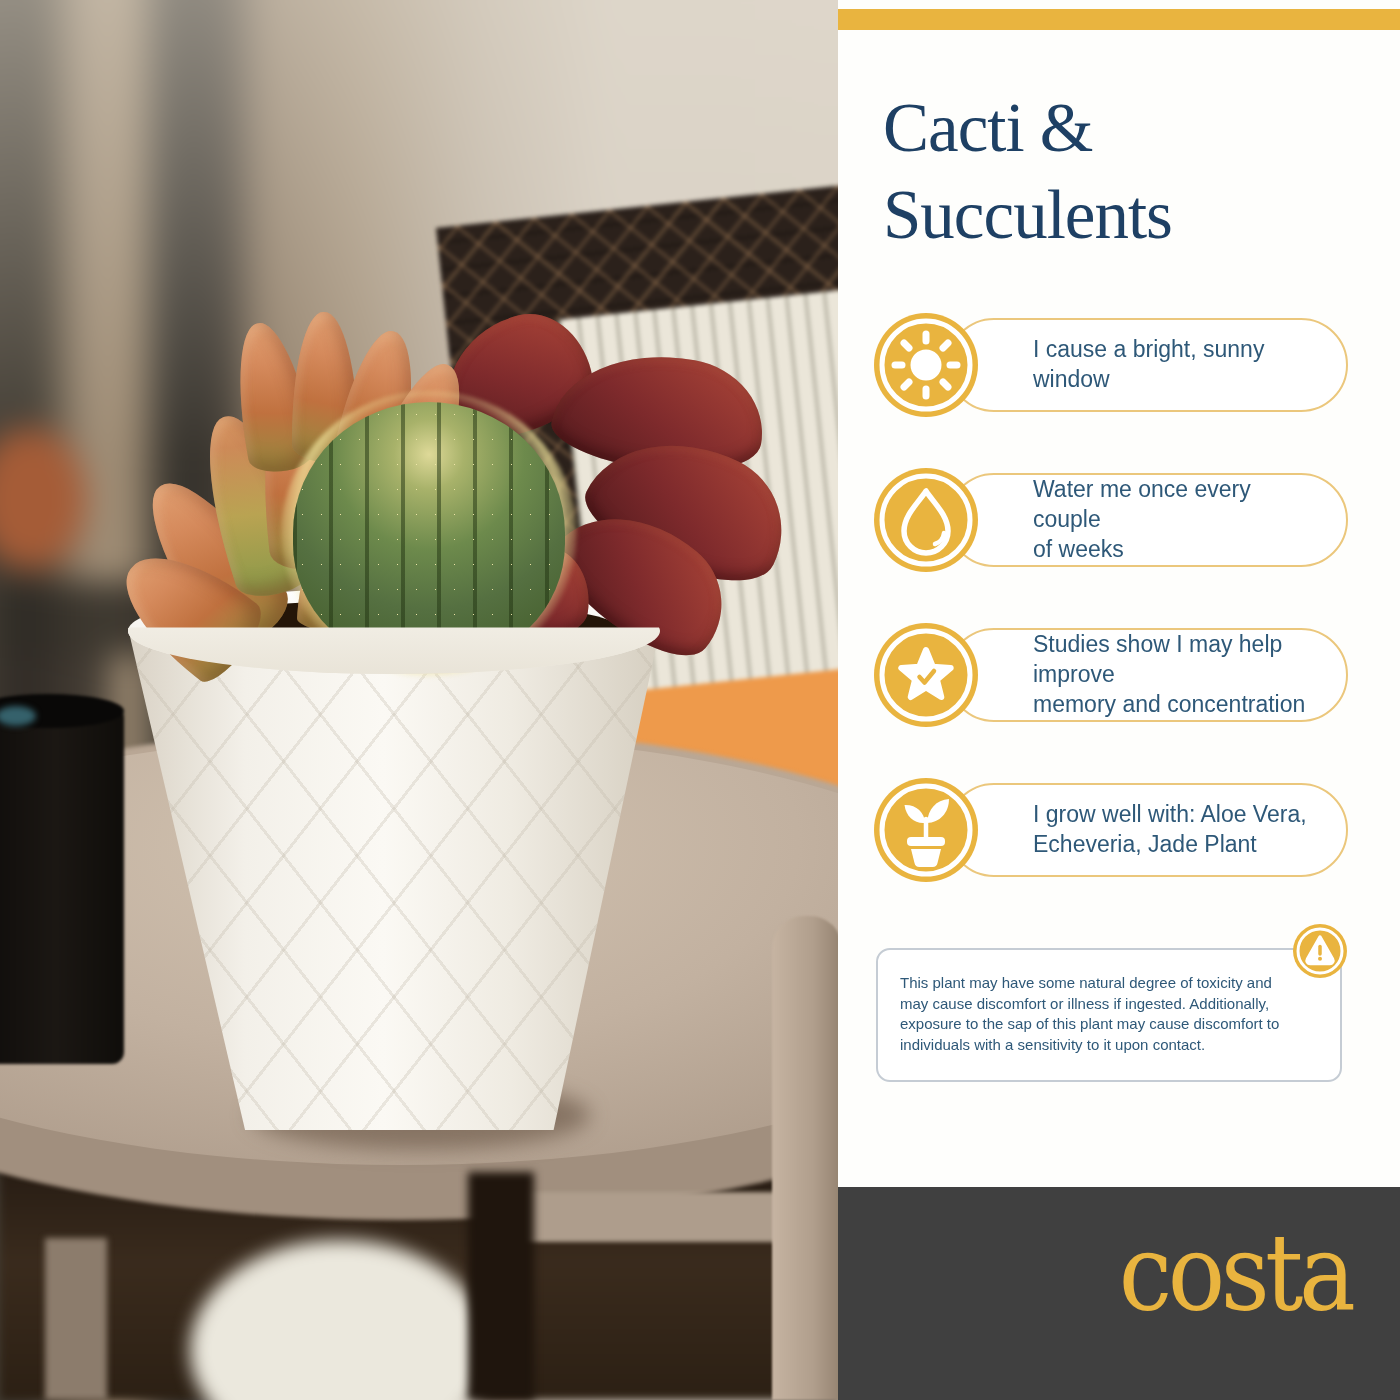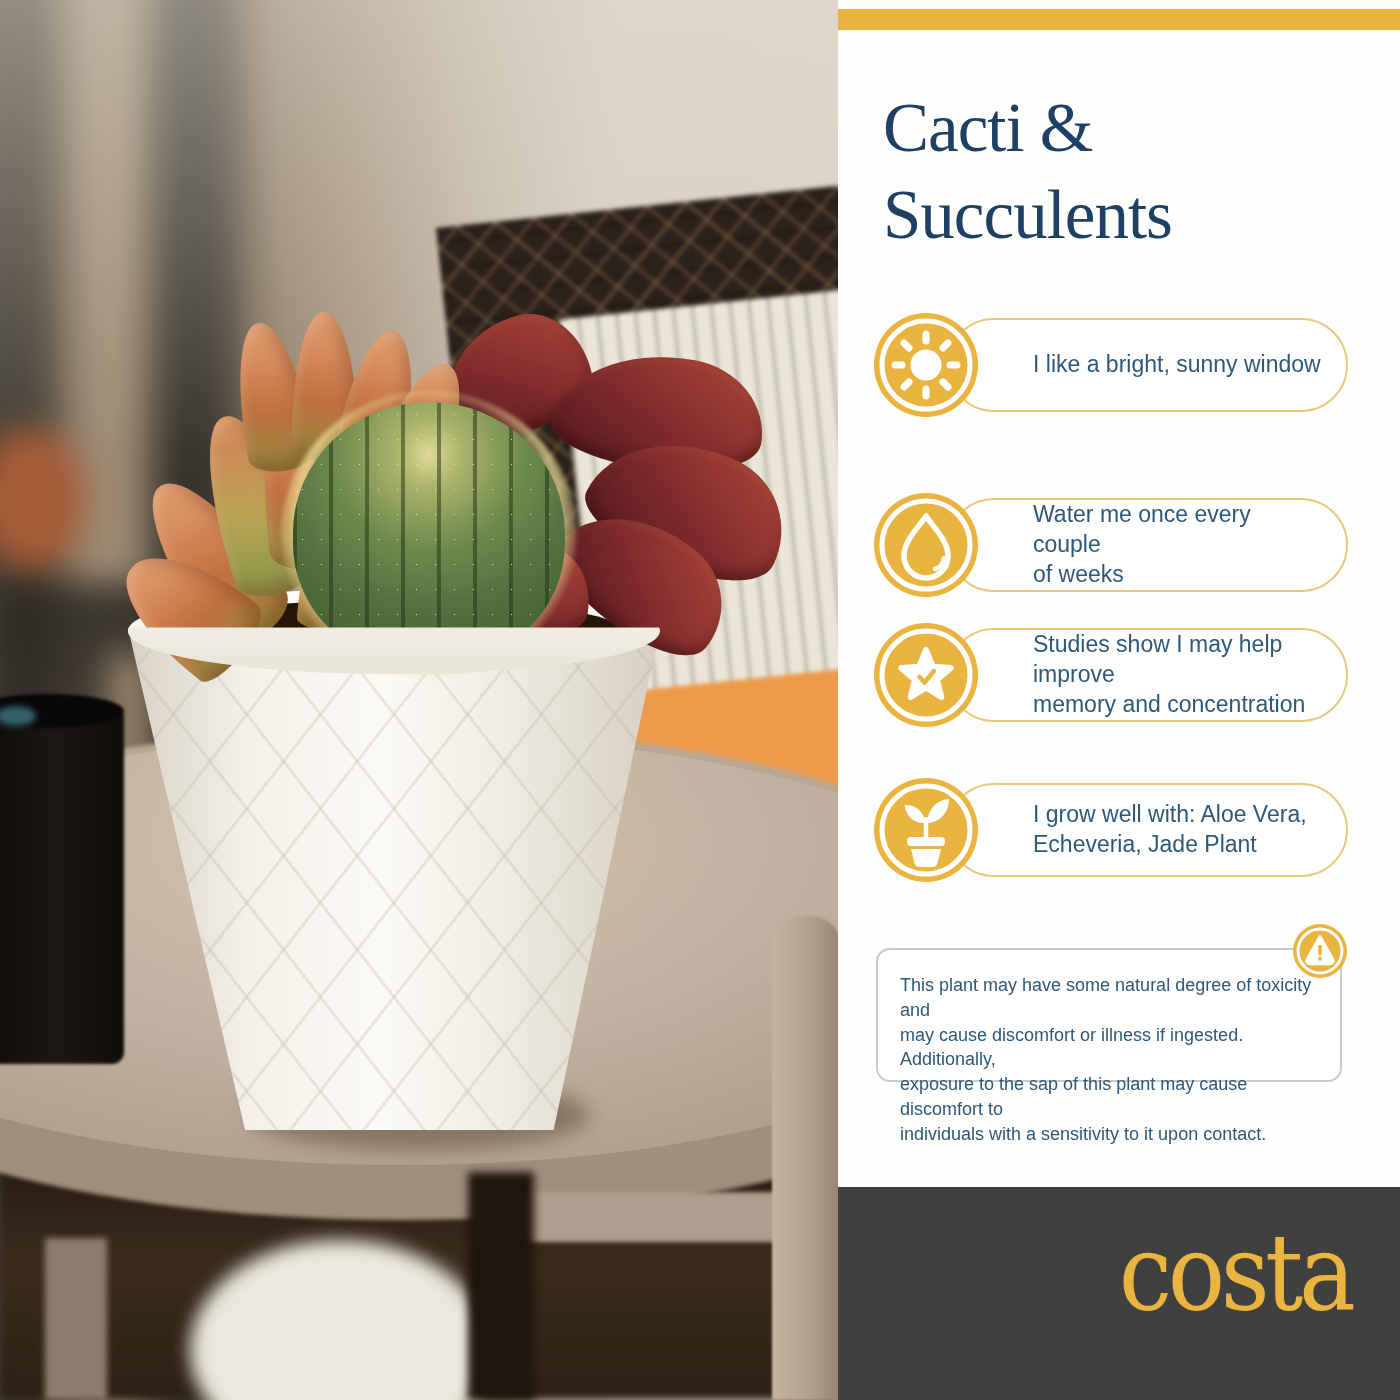--- a/index.html
+++ b/index.html
@@ -101,21 +101,21 @@
     font-size:69px;line-height:1.26;letter-spacing:-1px;}
 
   .care-row{position:absolute;left:35px;width:472px;height:106px;}
   .pill{position:absolute;left:74px;right:-3px;top:6px;height:94px;border:2px solid #ebc77c;border-radius:48px;box-sizing:border-box;background:#fff;}
   .care-icon{position:absolute;left:0;top:0;width:106px;height:106px;z-index:2;}
   .care-text{position:absolute;left:160px;right:22px;top:0;height:106px;display:flex;align-items:center;
     font-size:23px;line-height:1.3;z-index:2;}
 
   .warning-box{position:absolute;left:38px;top:948px;width:466px;height:134px;box-sizing:border-box;
     border:2px solid #c5ccd4;border-radius:14px;background:#fff;}
-  .warning-text{position:absolute;left:22px;right:14px;top:23px;font-size:18px;line-height:1.38;}
+  .warning-text{position:absolute;left:22px;right:14px;top:23px;font-size:15px;line-height:1.38;}
   .warning-icon{position:absolute;top:-27px;right:-8px;width:56px;height:56px;}
 
   .footer{position:absolute;left:0;top:1187px;width:100%;height:213px;}
   .brand{position:absolute;left:268px;top:40px;width:256px;text-align:center;}
   .brand-primary{font-family:"DejaVu Serif",serif;font-size:106px;line-height:92px;letter-spacing:-5px;
     transform:scaleX(.9);transform-origin:center;}
   .brand-secondary{margin-top:10px;font-size:25px;letter-spacing:14px;text-indent:14px;color:#ffffff;font-weight:bold;}
   .reg{font-size:10px;vertical-align:18px;letter-spacing:0;margin-left:-12px;}
 </style>
 </head>
@@ -201,24 +201,24 @@
             <line x1="70" y1="36" x2="75" y2="31"></line>
           <line x1="53" y1="29" x2="53" y2="22"></line>
             <line x1="36" y1="36" x2="31" y2="31"></line>
           <line x1="29" y1="53" x2="22" y2="53"></line>
             <line x1="36" y1="70" x2="31" y2="75"></line>
           <line x1="53" y1="77" x2="53" y2="84"></line>
             <line x1="70" y1="70" x2="75" y2="75"></line>
         </g>
       </svg>
     </div>
-    <div class="care-text pre" style="color:#2E5878;">I like a bright, sunny window</div>
-  </div>
-
-  <div class="care-row" style="top:492px;">
+    <div class="care-text pre" style="color:#2E5878;">I cause a bright, sunny window</div>
+  </div>
+
+  <div class="care-row" style="top:467px;">
     <div class="pill"></div>
     <div class="care-icon">
       <svg viewBox="0 0 106 106" width="106" height="106">
         <circle cx="53" cy="53" r="52" fill="#E9B43F"></circle>
         <circle cx="53" cy="53" r="44" fill="none" stroke="#fff" stroke-width="5"></circle>
         <path d="M53 24 C46 35 31 48 31 64 a22 22 0 0 0 44 0 C75 48 60 35 53 24 Z" fill="none" stroke="#fff" stroke-width="5.5" stroke-linejoin="round"></path>
         <path d="M62 77 a13 13 0 0 0 9 -11" stroke="#fff" stroke-width="4.5" fill="none" stroke-linecap="round"></path>
       </svg>
     </div>
     <div class="care-text pre" style="color:#2E5878;">Water me once every couple

